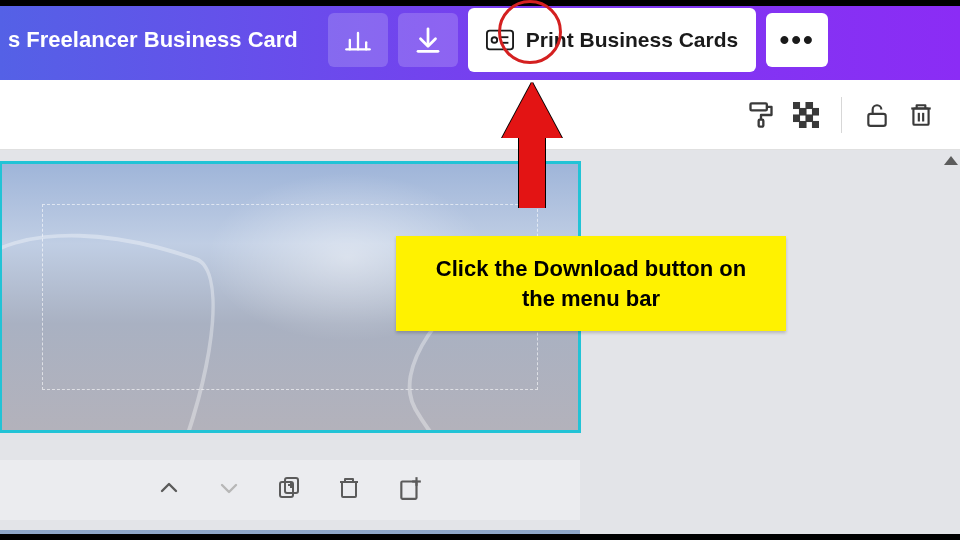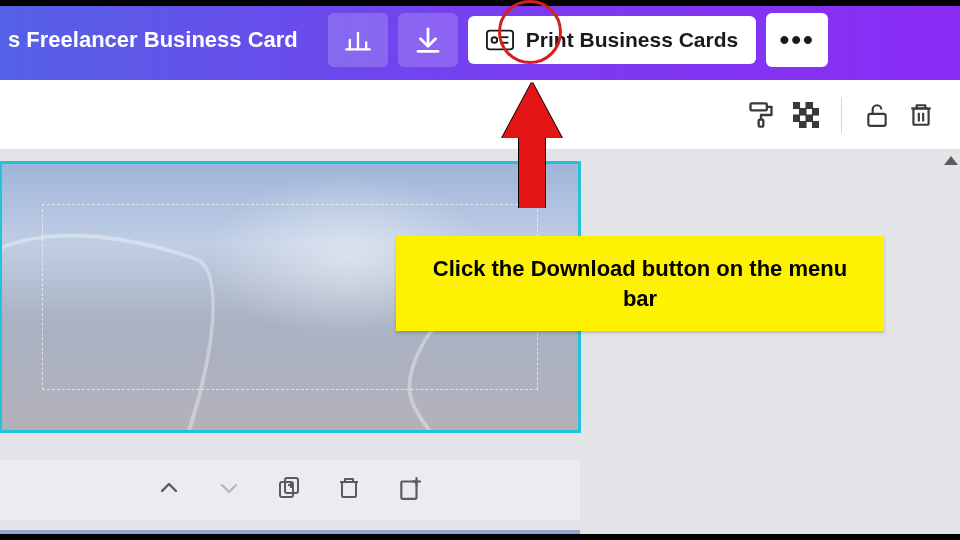--- a/index.html
+++ b/index.html
@@ -40,21 +40,21 @@
     font-weight: 700;
     font-size: 20px;
   }
   .share-btn { width: 110px; }
   .icon-btn  { width: 60px; }
   .icon-btn svg { stroke: #fff; }
 
   .print-btn {
     background: #fff;
     color: #1a1a1a;
-    height: 48px;
+    height: 64px;
     border-radius: 6px;
     display: flex;
     align-items: center;
     gap: 12px;
     padding: 0 18px;
     font-weight: 600;
     font-size: 21px;
   }
   .print-btn svg { stroke: #1a1a1a; }
 
@@ -190,21 +190,21 @@
     background: #e31414;
     margin: 0 auto;
     box-shadow: inset -1px 0 0 #000, inset 1px 0 0 #000;
   }
 
   
   .tooltip {
     position: absolute;
     top: 236px;
     left: 396px;
-    width: 488px;
+    width: 390px;
     background: #fff200;
     padding: 18px 24px;
     font-weight: 800;
     font-size: 22px;
     text-align: center;
     line-height: 1.35;
     box-shadow: 0 2px 3px rgba(0,0,0,0.2);
   }
 
   

